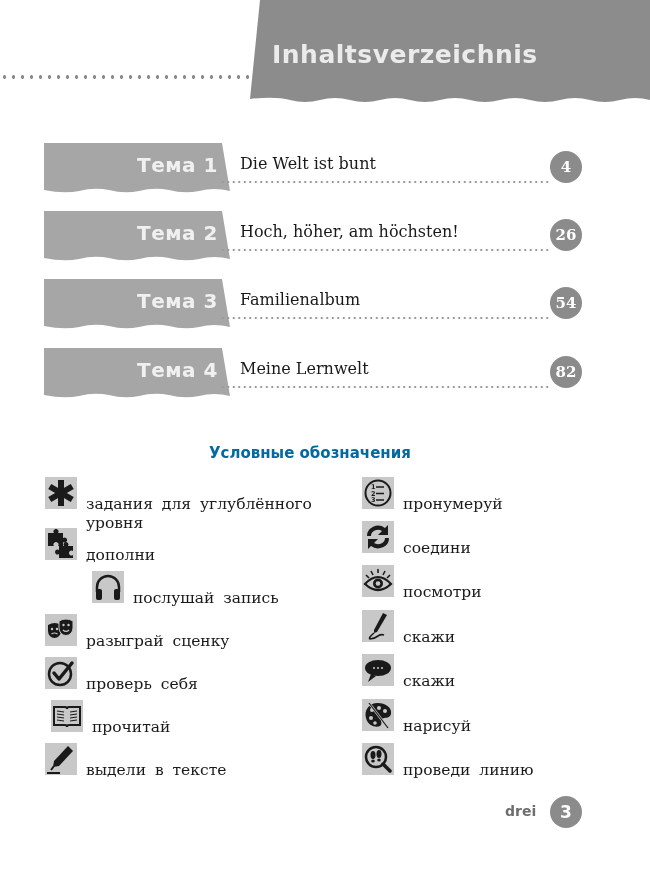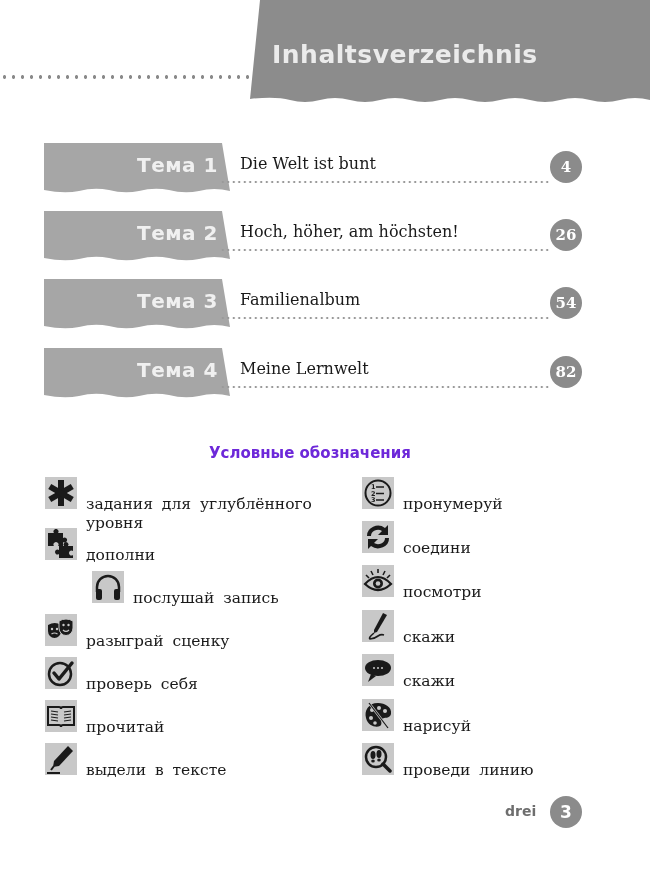--- a/index.html
+++ b/index.html
@@ -19,21 +19,21 @@
   .tema-label { position: absolute; right: 16px; top: 10px; font-family: "DejaVu Sans", sans-serif; font-weight: bold;
     font-size: 20px; color: #f0f0f0; letter-spacing: 0.5px; }
   .toc-title { position: absolute; left: 196px; top: 11px; font-family: "DejaVu Serif", serif; font-size: 16px; color: #1a1a1a; }
   .toc-dots { position: absolute; left: 176px; top: 37px; width: 330px; height: 4px;
     background-image: radial-gradient(circle, #9a9a9a 1.1px, transparent 1.5px);
     background-size: 5.5px 4px; background-repeat: repeat-x; }
   .page-badge { position: absolute; left: 506px; top: 8px; width: 32px; height: 32px; border-radius: 50%;
     background: #8b8b8b; color: #fff; font-family: "DejaVu Serif", serif; font-weight: bold; font-size: 15px;
     display: flex; align-items: center; justify-content: center; }
 
-  .legend-heading { position: absolute; left: 209px; top: 444px; font-family: "DejaVu Sans", sans-serif; font-weight: bold; font-size: 15px; color: #6d28d9; }
+  .legend-heading { position: absolute; left: 209px; top: 444px; font-family: "DejaVu Sans", sans-serif; font-weight: bold; font-size: 15px; color: #0369a1; }
 
   .legend-item { position: absolute; display: flex; align-items: flex-start; }
   .legend-icon { width: 32px; height: 32px; background: #c8c8c8; flex: 0 0 32px; display: flex; align-items: center; justify-content: center; }
   .legend-icon svg { width: 30px; height: 30px; }
   .legend-label { margin-left: 9px; font-family: "DejaVu Serif", serif; font-size: 15.5px; line-height: 19px; color: #1a1a1a; word-spacing: 4px; margin-top: 18px; }
 
   .footer-word { position: absolute; left: 505px; top: 803px; font-family: "DejaVu Sans", sans-serif; font-weight: bold; font-size: 14px; color: #6e6e6e; }
   .footer-badge { position: absolute; left: 550px; top: 796px; width: 32px; height: 32px; border-radius: 50%; background: #8b8b8b;
     color: #fff; font-family: "DejaVu Sans", sans-serif; font-weight: bold; font-size: 17px; display: flex; align-items: center; justify-content: center; }
 </style>
@@ -153,21 +153,21 @@
 <div class="legend-item" style="left:45px; top:657px;">
   <span class="legend-icon">
     <svg viewBox="0 0 30 30">
         <circle cx="14" cy="16" r="11" fill="none" stroke="#1a1a1a" stroke-width="2.5"></circle>
         <path d="M8 15 l5 6 l13 -16" fill="none" stroke="#1a1a1a" stroke-width="3.5" stroke-linecap="round" stroke-linejoin="round"></path>
       </svg>
   </span>
   <span class="legend-label">проверь себя</span>
 </div>
 
-<div class="legend-item" style="left:45px; top:700px;justify-content:center;">
+<div class="legend-item" style="left:51px; top:700px;justify-content:center;">
   <span class="legend-icon">
     <svg viewBox="0 0 30 30">
         <path d="M2 6 h11 q2 0 2 2 q0 -2 2 -2 h11 v18 h-11 q-2 0 -2 2 q0 -2 -2 -2 h-11 z" fill="none" stroke="#1a1a1a" stroke-width="2"></path>
         <g stroke="#1a1a1a" stroke-width="1.2">
           <line x1="5" y1="10" x2="12" y2="11"></line>
           <line x1="5" y1="13" x2="12" y2="14"></line>
           <line x1="5" y1="16" x2="12" y2="17"></line>
           <line x1="5" y1="19" x2="12" y2="20"></line>
           <line x1="18" y1="11" x2="25" y2="10"></line>
           <line x1="18" y1="14" x2="25" y2="13"></line>

